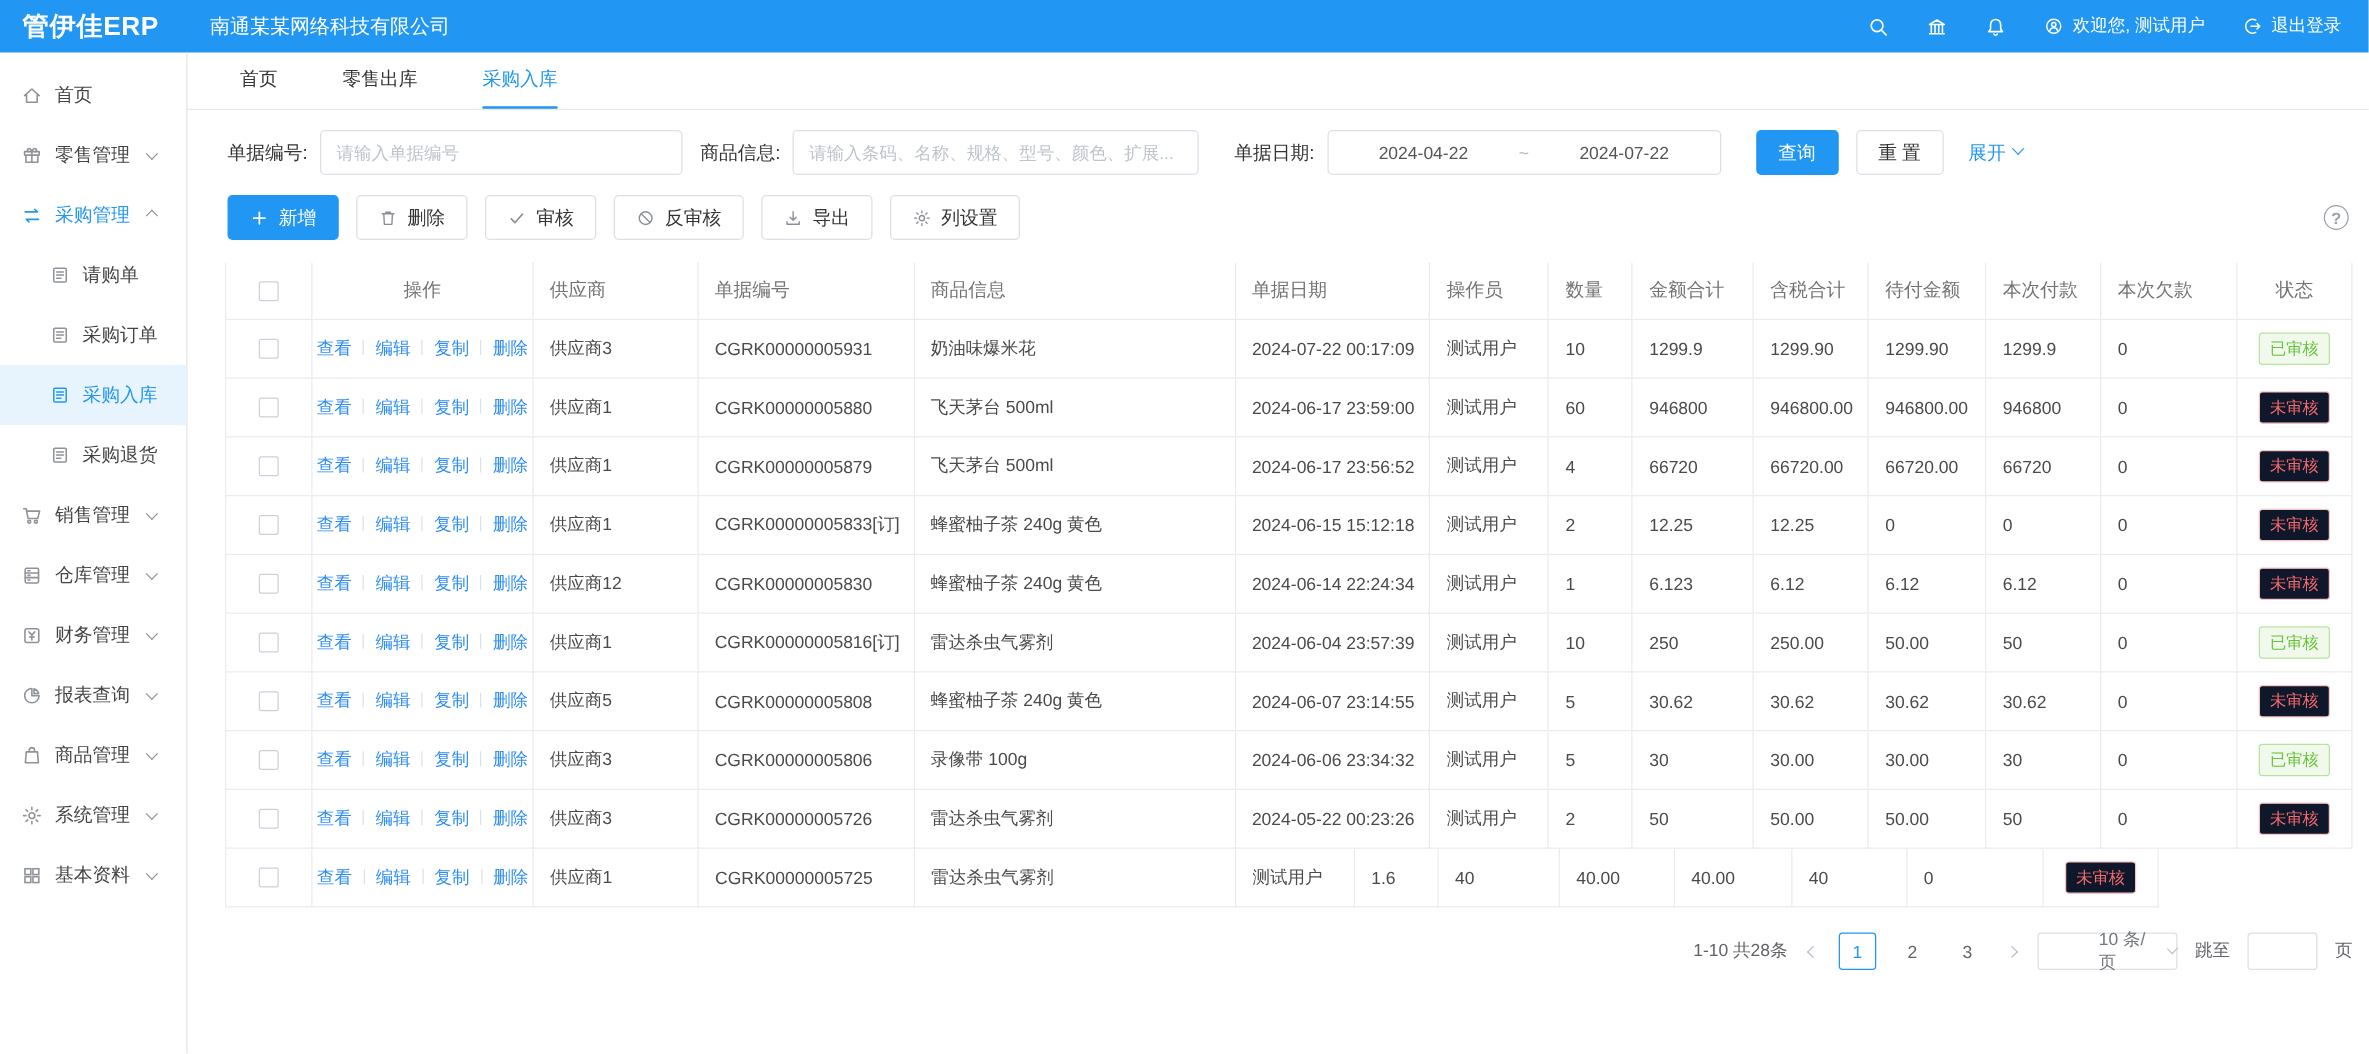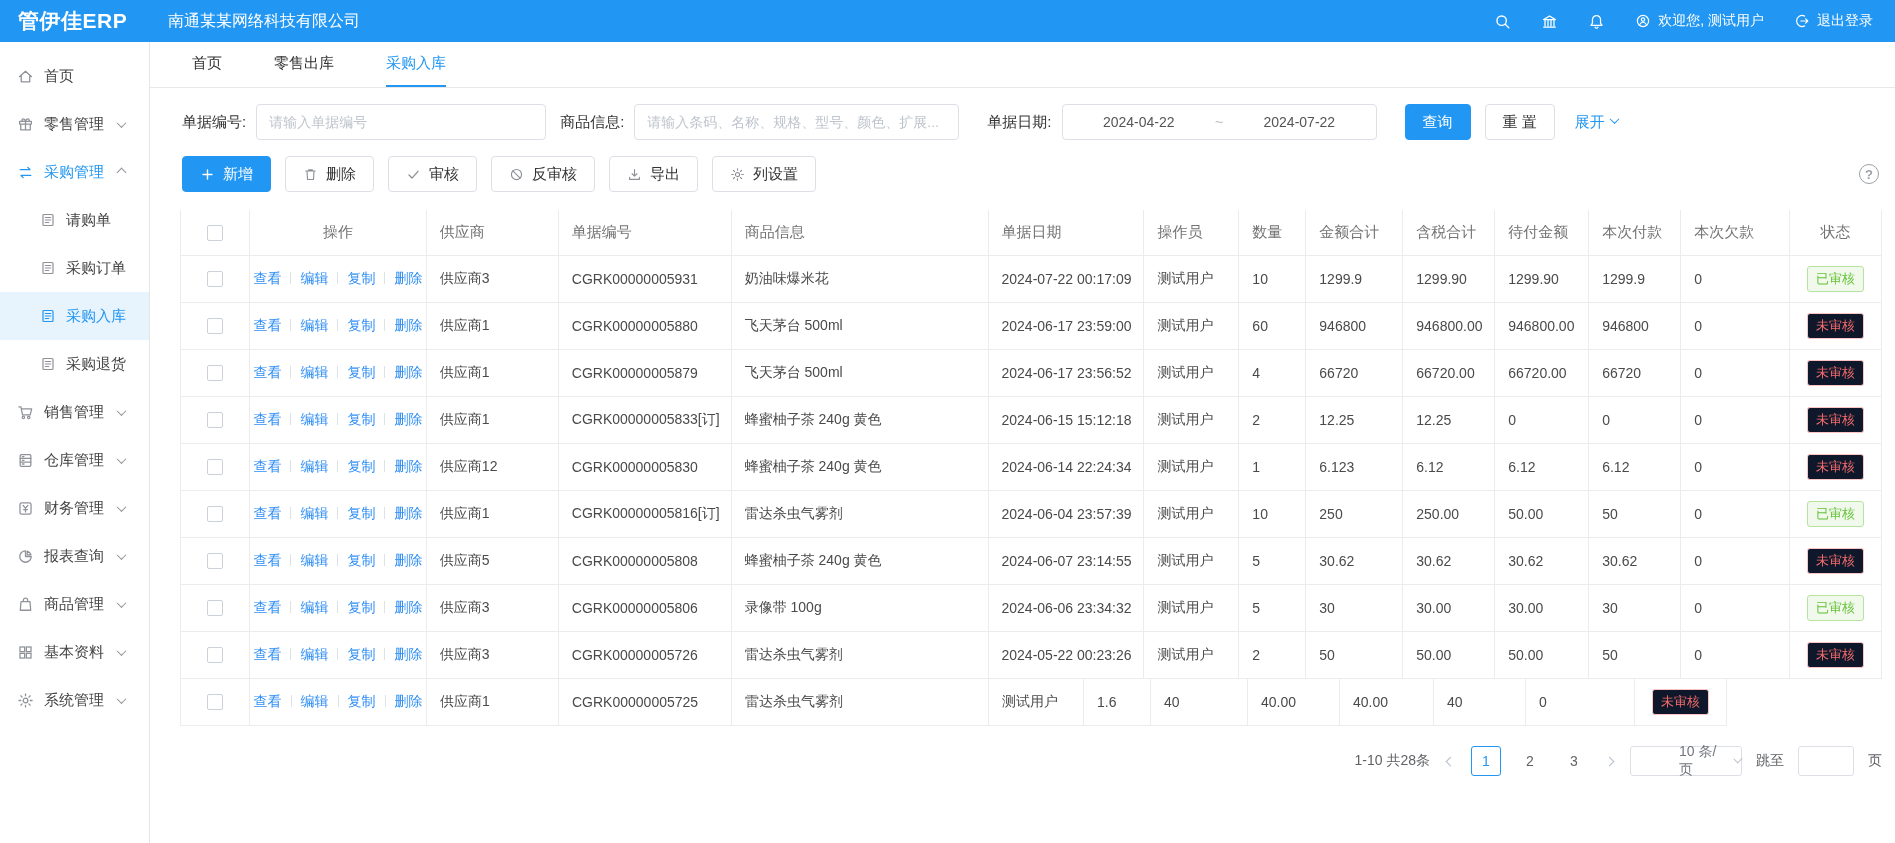--- a/index.html
+++ b/index.html
@@ -267,38 +267,38 @@
           <svg width="17" height="17" viewBox="0 0 16 16" fill="none" stroke="currentColor" stroke-width="1.2" stroke-linejoin="round">
             <path d="M3.8 5.2h8.4l.7 8.2H3.1Z"></path>
             <path d="M6 5V4a2 2 0 0 1 4 0v1"></path>
           </svg>
         </span>
       <span>商品管理</span>
       <span class="chev down"></span>
     </div>
     <div class="side-item">
       <span class="sicon">
+          <svg width="17" height="17" viewBox="0 0 16 16" fill="none" stroke="currentColor" stroke-width="1.2" stroke-linecap="round">
+            <circle cx="8" cy="8" r="2.2"></circle>
+            <path d="M8 1.8v1.7M8 12.5v1.7M14.2 8h-1.7M3.5 8H1.8M12.4 3.6l-1.2 1.2M4.8 11.2l-1.2 1.2M12.4 12.4l-1.2-1.2M4.8 4.8 3.6 3.6"></path>
+          </svg>
+        </span>
+      <span>系统管理</span>
+      <span class="chev down"></span>
+    </div>
+    <div class="side-item">
+      <span class="sicon">
           <svg width="17" height="17" viewBox="0 0 16 16" fill="none" stroke="currentColor" stroke-width="1.2">
             <rect x="2.8" y="2.8" width="4.4" height="4.4"></rect>
             <rect x="8.8" y="2.8" width="4.4" height="4.4"></rect>
             <rect x="2.8" y="8.8" width="4.4" height="4.4"></rect>
             <rect x="8.8" y="8.8" width="4.4" height="4.4"></rect>
           </svg>
         </span>
       <span>基本资料</span>
-      <span class="chev down"></span>
-    </div>
-    <div class="side-item">
-      <span class="sicon">
-          <svg width="17" height="17" viewBox="0 0 16 16" fill="none" stroke="currentColor" stroke-width="1.2" stroke-linecap="round">
-            <circle cx="8" cy="8" r="2.2"></circle>
-            <path d="M8 1.8v1.7M8 12.5v1.7M14.2 8h-1.7M3.5 8H1.8M12.4 3.6l-1.2 1.2M4.8 11.2l-1.2 1.2M12.4 12.4l-1.2-1.2M4.8 4.8 3.6 3.6"></path>
-          </svg>
-        </span>
-      <span>系统管理</span>
       <span class="chev down"></span>
     </div>
   </aside>
 
   <section class="content">
     <div class="tabbar">
       <div class="tab">首页</div>
       <div class="tab">零售出库</div>
       <div class="tab active">采购入库</div>
     </div>

